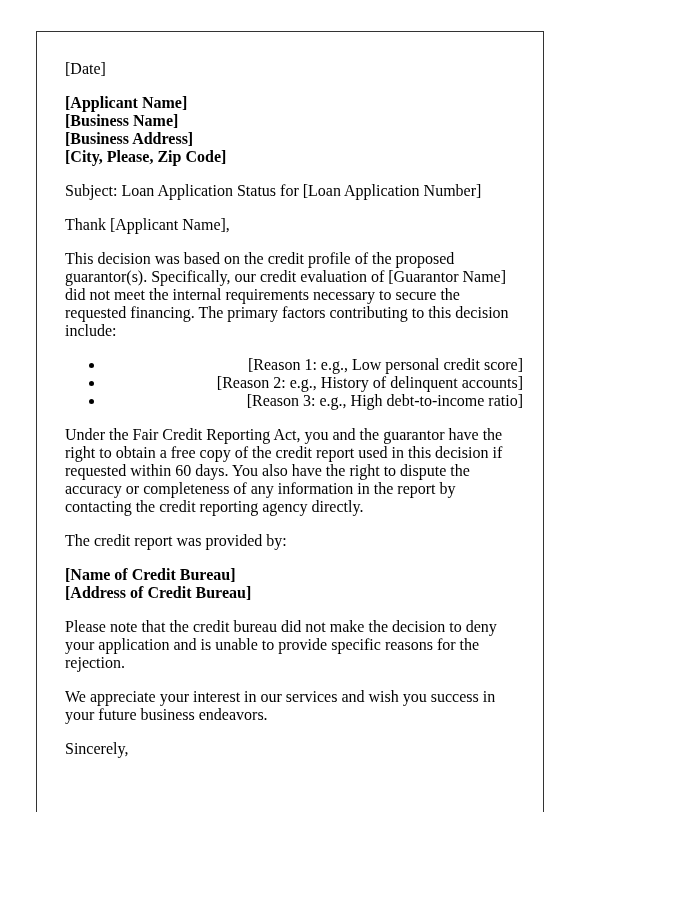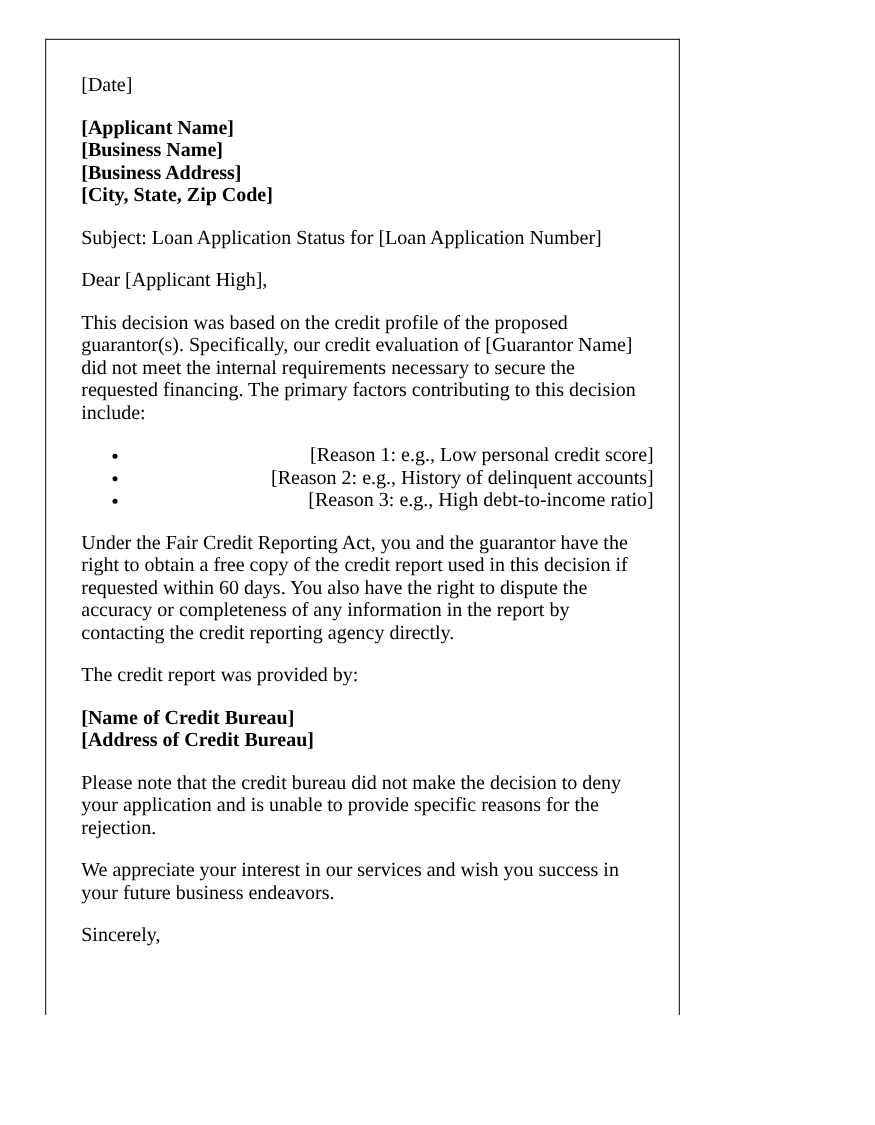--- a/index.html
+++ b/index.html
@@ -26,25 +26,25 @@
 <body>
 
 <div class="page-frame">
   <div class="content">
     <p>[Date]</p>
 
     <p>
       <span class="line">[Applicant Name]</span>
       <span class="line">[Business Name]</span>
       <span class="line">[Business Address]</span>
-      <span class="line">[City, State, Zip Code]</span>
+      <span class="line">[City, Please, Zip Code]</span>
     </p>
 
     <p>Subject: Loan Application Status for [Loan Application Number]</p>
-    <p>Dear [Applicant High],</p>
+    <p>Thank [Applicant Name],</p>
     <p>This decision was based on the credit profile of the proposed guarantor(s). Specifically, our credit evaluation of [Guarantor Name] did not meet the internal requirements necessary to secure the requested financing. The primary factors contributing to this decision include:</p>
 
     <ul>
       <li>[Reason 1: e.g., Low personal credit score]</li>
       <li>[Reason 2: e.g., History of delinquent accounts]</li>
       <li>[Reason 3: e.g., High debt-to-income ratio]</li>
     </ul>
 
     <p>Under the Fair Credit Reporting Act, you and the guarantor have the right to obtain a free copy of the credit report used in this decision if requested within 60 days. You also have the right to dispute the accuracy or completeness of any information in the report by contacting the credit reporting agency directly.</p>
     <p>The credit report was provided by:</p>

